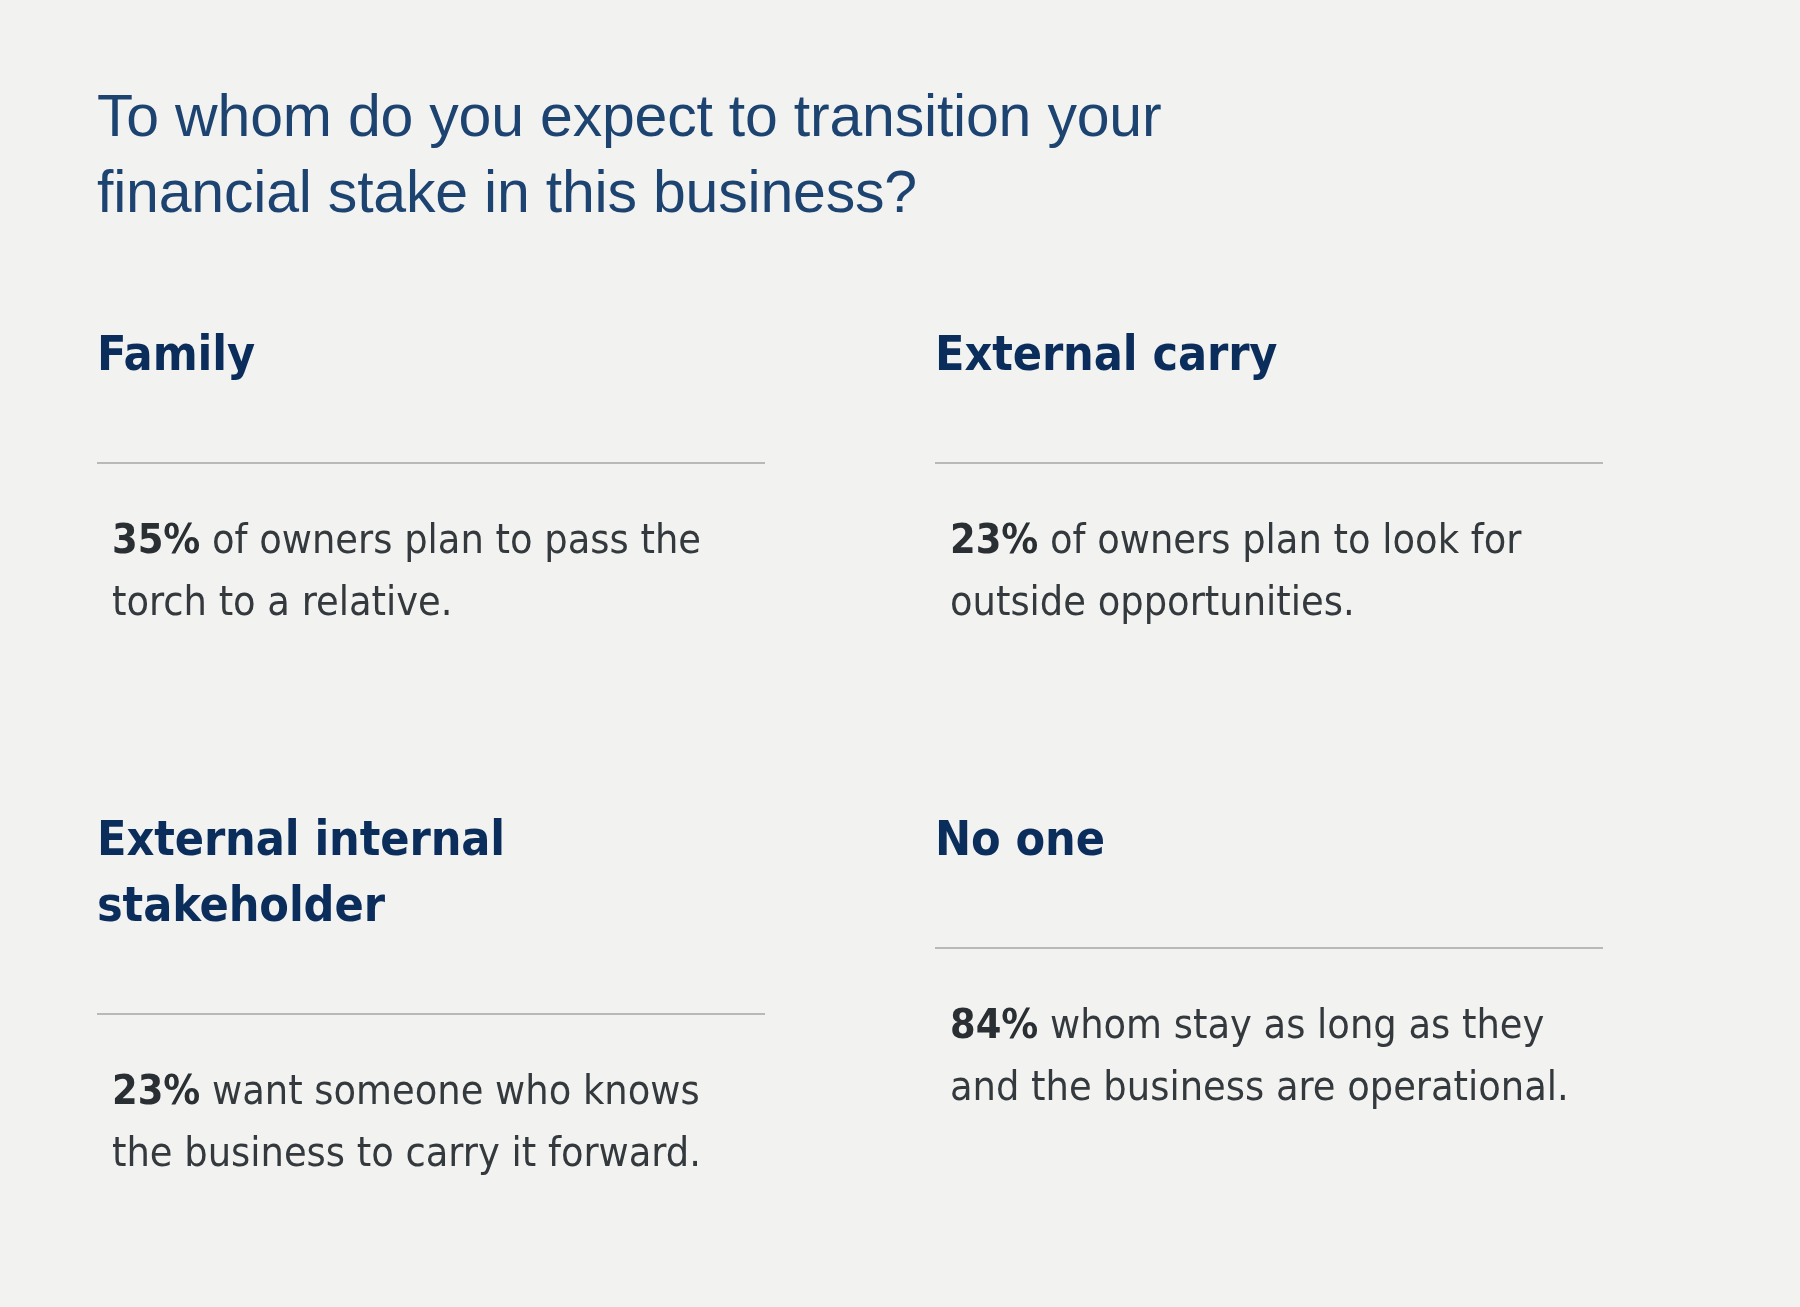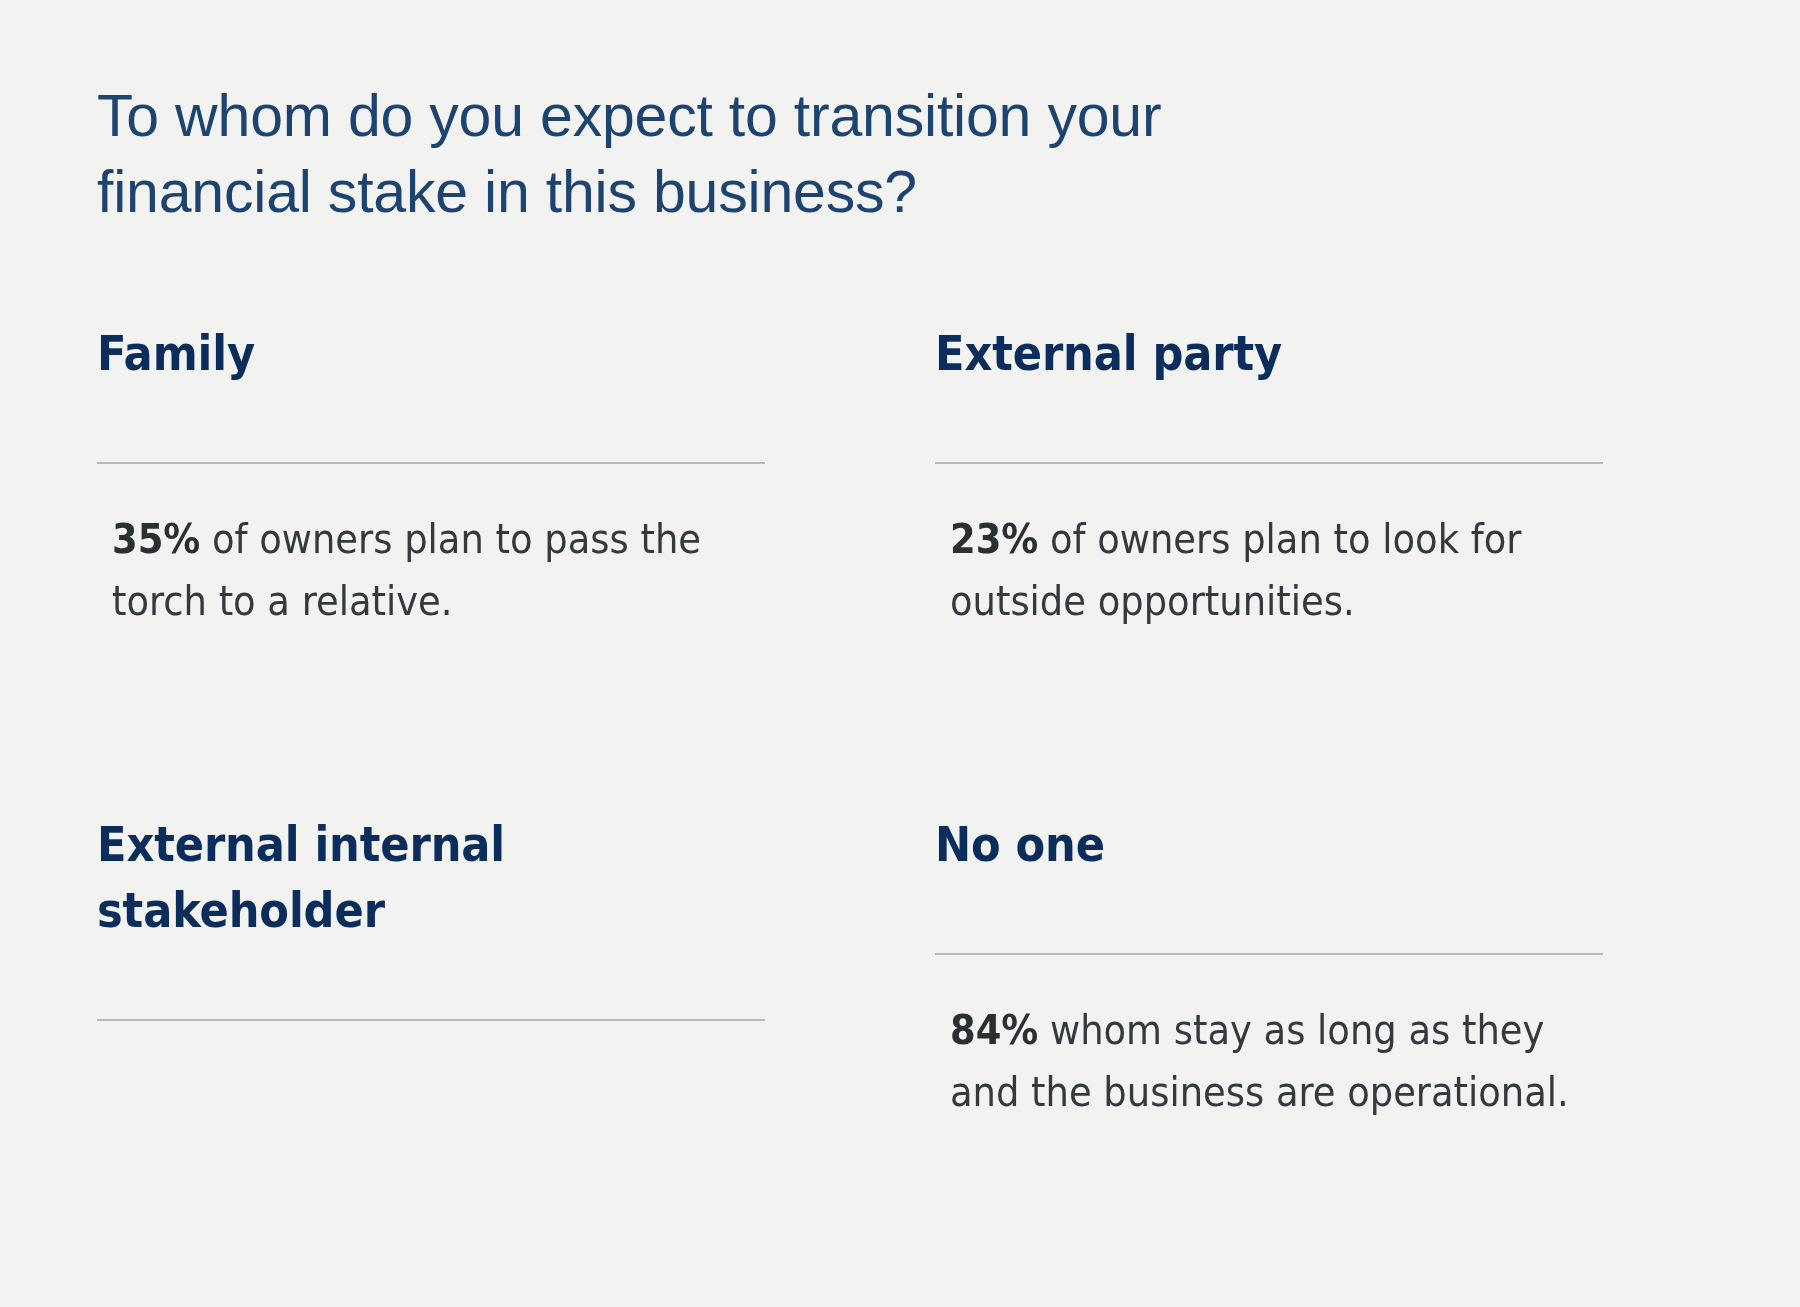--- a/index.html
+++ b/index.html
@@ -44,21 +44,21 @@
 
   
   .grid {
     position: absolute;
     left: 97px;
     top: 320px;
     width: 1620px;
     display: grid;
     grid-template-columns: 668px 170px 668px;
     grid-template-rows: auto auto;
-    row-gap: 14px;
+    row-gap: 8px;
   }
 
   .card {
     position: relative;
     box-sizing: border-box;
   }
   .card.col-left  { grid-column: 1; }
   .card.col-right { grid-column: 3; }
   .card.row-top    { grid-row: 1; }
   .card.row-bottom { grid-row: 2; }
@@ -118,28 +118,29 @@
 
   <div class="grid">
 
     <div class="card col-left row-top">
       <h2 class="card-heading">Family</h2>
       <hr class="card-rule">
       <p class="card-body"><span class="pct">35%</span><span> of owners plan to pass the torch to a relative.</span></p>
     </div>
 
     <div class="card col-right row-top">
-      <h2 class="card-heading">External party</h2>
+      <h2 class="card-heading">External carry</h2>
       <hr class="card-rule">
       <p class="card-body"><span class="pct">23%</span><span> of owners plan to look for outside opportunities.</span></p>
     </div>
 
     <div class="card col-left row-bottom">
       <h2 class="card-heading">External internal stakeholder</h2>
       <hr class="card-rule">
+      <p class="card-body"><span class="pct">23%</span><span> want someone who knows the business to carry it forward.</span></p>
     </div>
 
     <div class="card col-right row-bottom">
       <h2 class="card-heading">No one</h2>
       <hr class="card-rule">
       <p class="card-body"><span class="pct">84%</span><span> whom stay as long as they and the business are operational.</span></p>
     </div>
 
   </div>
 </div>

